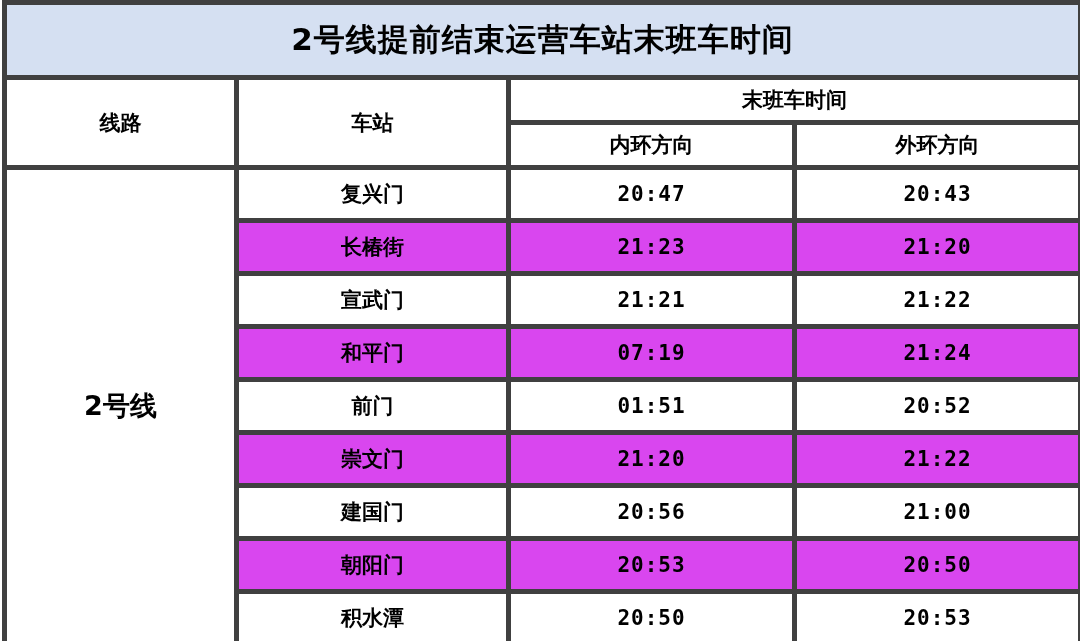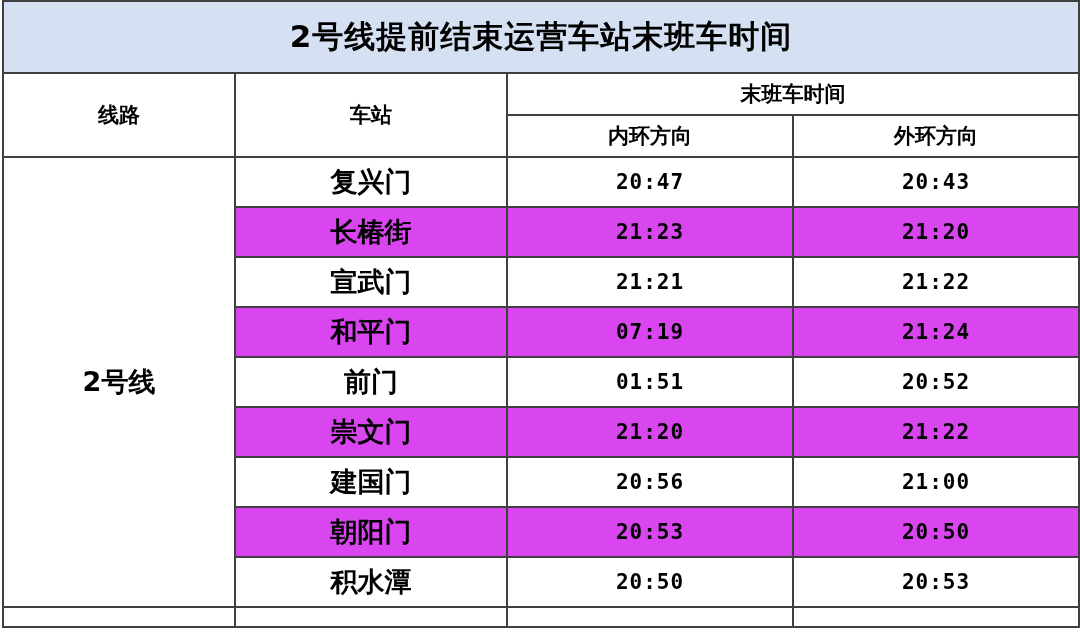--- a/index.html
+++ b/index.html
@@ -19,21 +19,21 @@
     height: 641px;
     background: #ffffff;
   }
   table.schedule {
     border-collapse: collapse;
     table-layout: fixed;
     width: 1076px;
     margin: 0 2px;
   }
   table.schedule td, table.schedule th {
-    border: 2px solid #404040;
+    border: 5px solid #404040;
     padding: 0;
     text-align: center;
     vertical-align: middle;
     font-weight: bold;
     color: #000000;
   }
   .title-cell {
     background: #d5e0f2;
     height: 70px;
     font-size: 31px;
@@ -44,21 +44,21 @@
     background: #ffffff;
     font-size: 21px;
     height: 40px;
     font-family: "DejaVu Sans", "Liberation Sans", sans-serif;
   }
   .hdr-tall {
     height: 80px;
   }
   .row-cell {
     height: 48px;
-    font-size: 27px;
+    font-size: 21px;
     font-family: "DejaVu Sans", "Liberation Sans", sans-serif;
   }
   .time-cell {
     font-size: 21px;
     font-family: "DejaVu Sans Mono", "Liberation Mono", monospace;
     letter-spacing: 1px;
   }
   .line-cell {
     font-size: 27px;
     font-family: "DejaVu Sans", "Liberation Sans", sans-serif;

